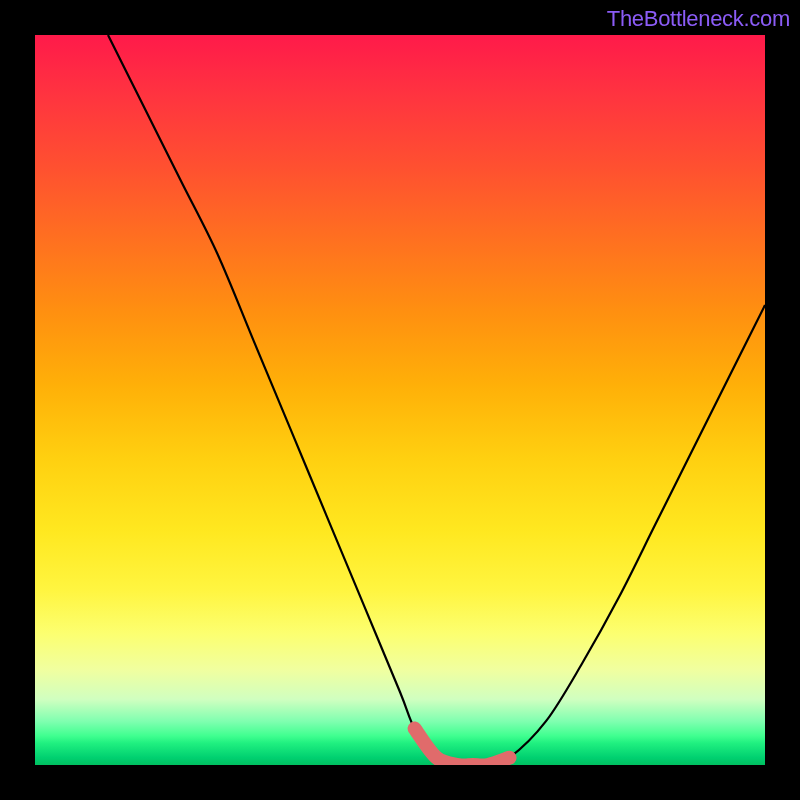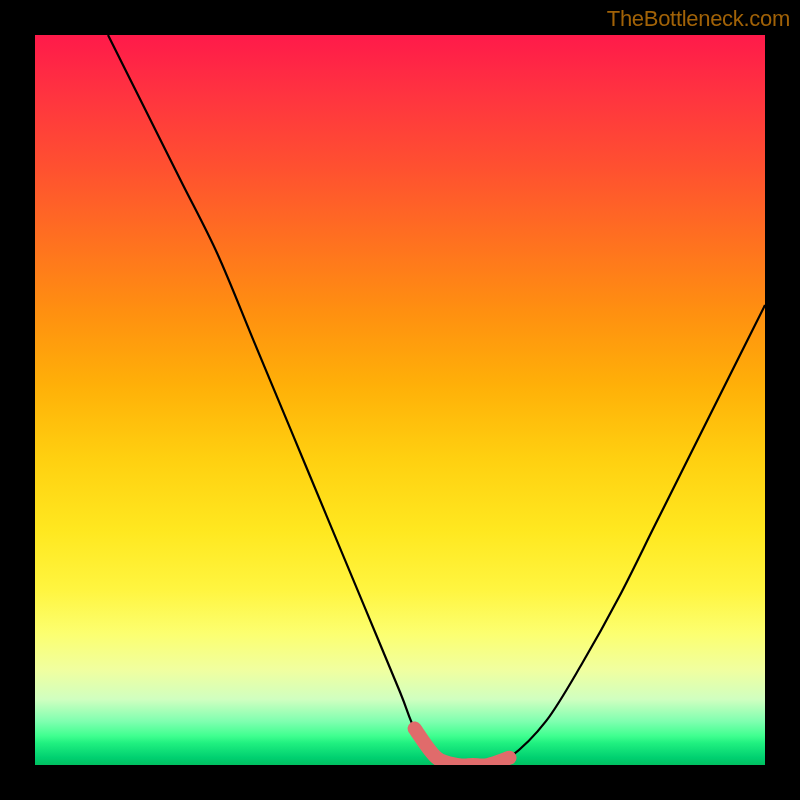--- a/index.html
+++ b/index.html
@@ -41,21 +41,21 @@
       #20f080 97%,
       #10e078 98%,
       #00d070 99%,
       #00c060 100%
     );
   }
   .watermark {
     position: absolute;
     top: 6px;
     right: 10px;
-    color: #a16207;
+    color: #8b5cf6;
     font-size: 22px;
     font-weight: 500;
     letter-spacing: -0.3px;
   }
   svg.curve {
     position: absolute;
     left: 0;
     top: 0;
     width: 730px;
     height: 730px;

